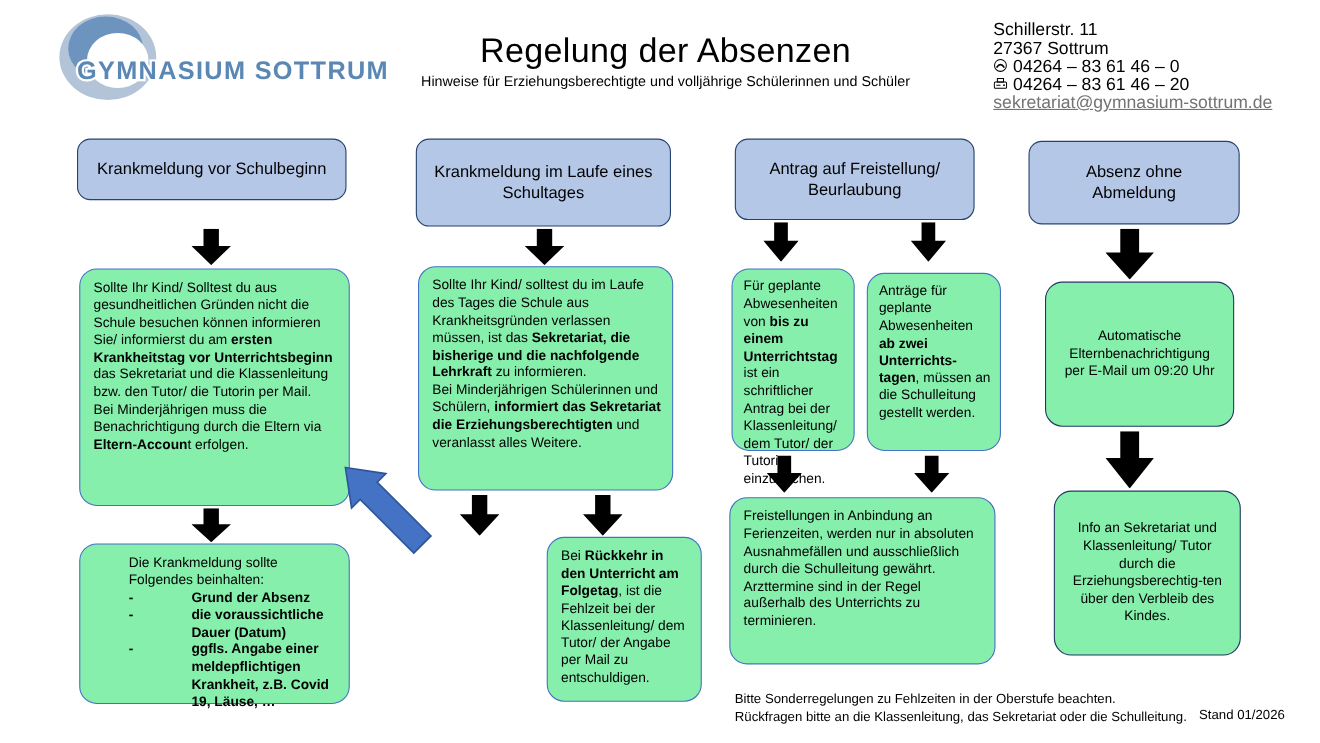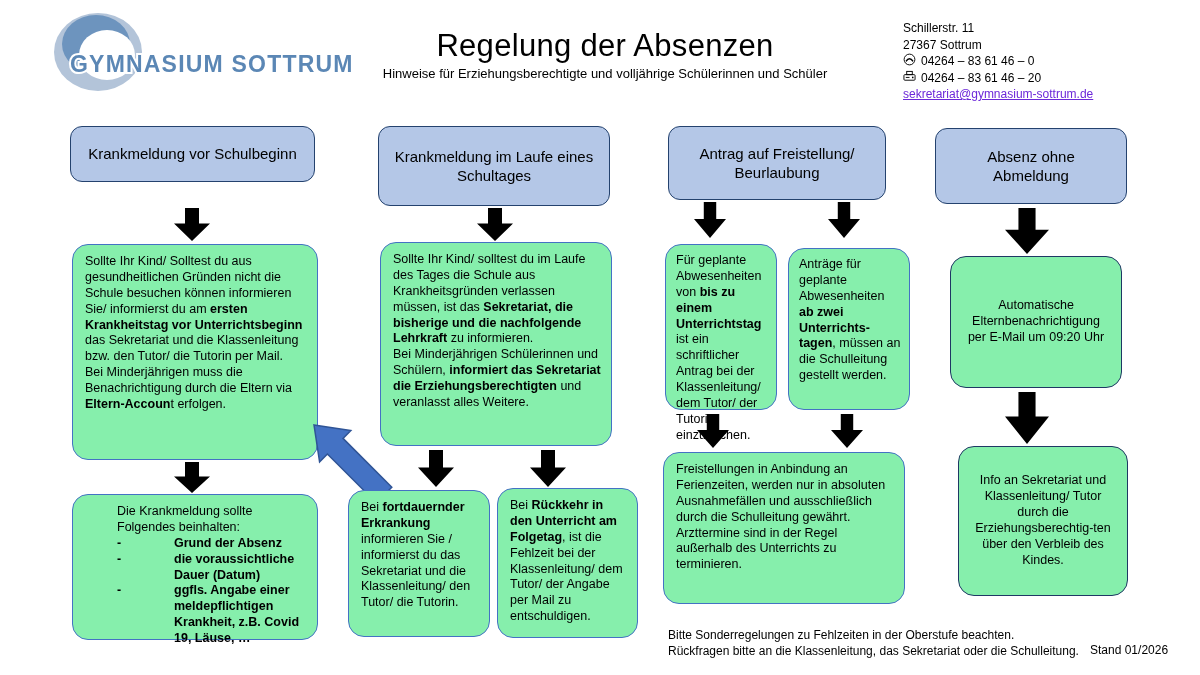--- a/index.html
+++ b/index.html
@@ -25,23 +25,23 @@
   
   .arrow{position:absolute;}
   .arrow svg{width:100%;height:100%;display:block;}
   .arrow polygon{fill:#4472c4;stroke:#2f5496;stroke-width:1.5;}
 
   
   .logo{position:absolute;left:50px;top:6px;width:320px;height:90px;}
   .title{position:absolute;left:370px;top:28px;width:470px;text-align:center;
          font-size:31px;letter-spacing:0.3px;}
   .subtitle{position:absolute;left:340px;top:66px;width:530px;text-align:center;font-size:13px;}
-  .contact{position:absolute;left:903px;top:20px;font-size:12px;line-height:16.5px;}
+  .contact{position:absolute;left:903px;top:20px;font-size:16px;line-height:16.5px;}
   .contact .row{display:flex;gap:5px;}
-  .contact a{color:#6d28d9;text-decoration:underline;}
+  .contact a{color:#737373;text-decoration:underline;}
   .cicon{display:inline-block;width:13px;height:13px;}
   .cicon svg{width:13px;height:13px;display:block;}
 
   .footer-note{position:absolute;left:668px;top:627px;font-size:12px;line-height:16px;}
   .stand{position:absolute;left:1090px;top:643px;font-size:12px;}
 </style>
 </head>
 <body>
 
 <div class="canvas">
@@ -150,23 +150,20 @@
     <svg viewBox="0 0 36 34" preserveAspectRatio="none">
         <use href="#blockArrowDown"></use>
       </svg>
   </div>
   <div class="arrow" style="left:530px;top:450px;width:36px;height:37px;">
     <svg viewBox="0 0 36 34" preserveAspectRatio="none">
         <use href="#blockArrowDown"></use>
       </svg>
   </div>
 
-  <div class="gbox" style="left:348px;top:490px;width:142px;height:147px;">
-      <div class="para"><span>Bei </span><span class="b">fortdauernder Erkrankung</span><span> informieren Sie / informierst du das Sekretariat und die Klassenleitung/ den Tutor/ die Tutorin.</span></div>
-    </div>
 
   <div class="gbox" style="left:497px;top:488px;width:141px;height:150px;">
       <div class="para"><span>Bei </span><span class="b">Rückkehr in den Unterricht am Folgetag</span><span>, ist die Fehlzeit bei der Klassenleitung/ dem Tutor/ der Angabe per Mail zu entschuldigen.</span></div>
     </div>
 
   <div class="hbox" style="left:668px;top:126px;width:218px;height:74px;">Antrag auf Freistellung/ Beurlaubung</div>
 
   <div class="arrow" style="left:694px;top:202px;width:32px;height:36px;">
     <svg viewBox="0 0 36 34" preserveAspectRatio="none">
         <use href="#blockArrowDown"></use>

